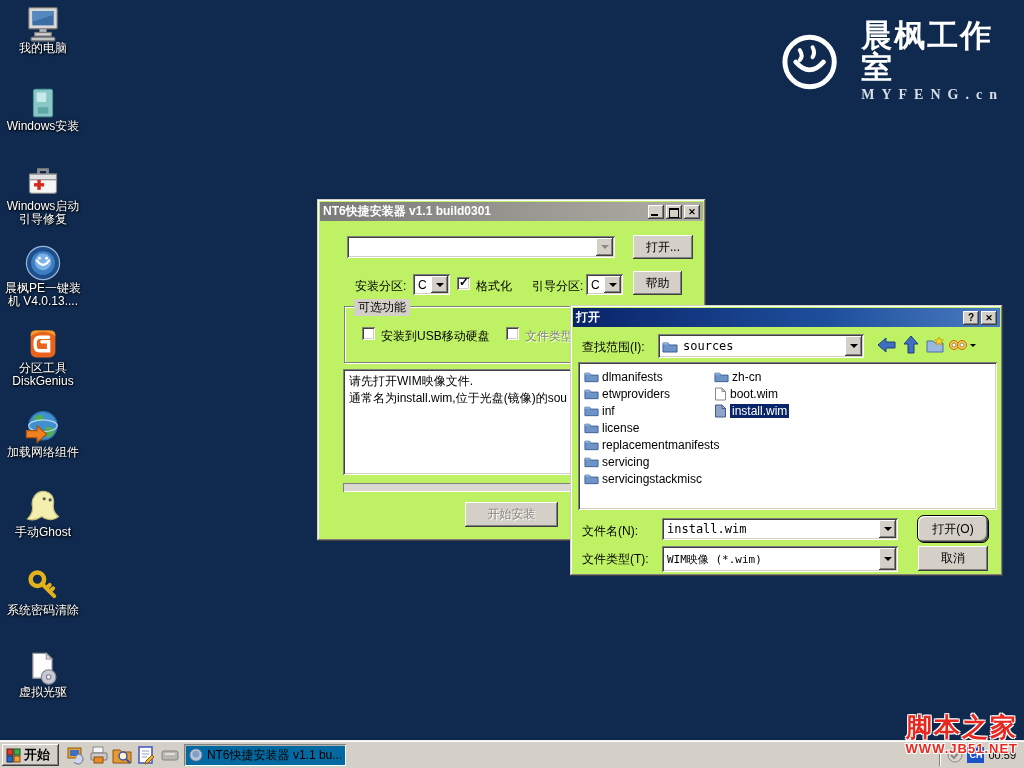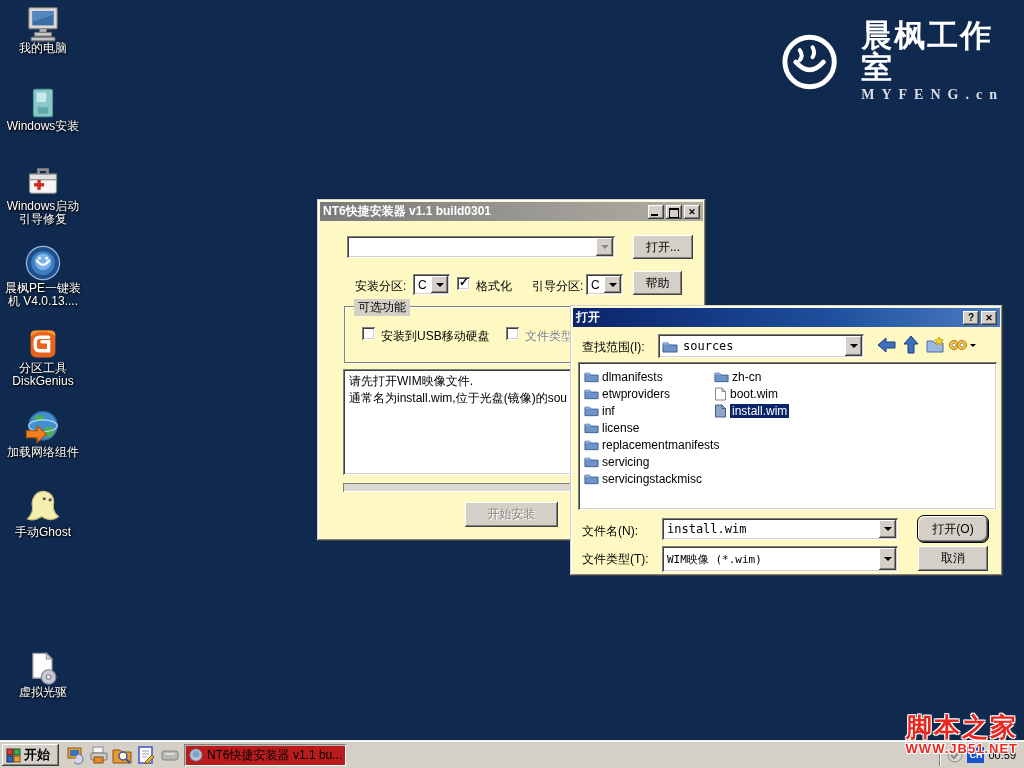--- a/index.html
+++ b/index.html
@@ -9,21 +9,21 @@
   #desktop { position:relative; width:1024px; height:768px; overflow:hidden;
     background:
       repeating-linear-gradient(115deg, rgba(140,185,235,0.05) 0px, rgba(140,185,235,0.05) 10px, rgba(0,0,0,0) 10px, rgba(0,0,0,0) 46px),
       linear-gradient(205deg, rgba(70,130,200,0) 48%, rgba(86,146,210,0.38) 70%, rgba(40,90,150,0.15) 88%),
       linear-gradient(160deg, #0c2244 0%, #102a4f 35%, #163ciel 0%, #163a66 62%, #1d4a7e 78%, #123156 100%);
     background-color:#102a4f;
   }
   .sunken { background:#ffffff;
     box-shadow: inset 1px 1px 0 #808080, inset -1px -1px 0 #ffffff, inset 2px 2px 0 #404040, inset -2px -2px 0 #d4d0c8; }
   .sunken-thin { box-shadow: inset 1px 1px 0 #808080, inset -1px -1px 0 #ffffff; }
-  .window { position:absolute; background:#fef9c3;
+  .window { position:absolute; background:#bef264;
     box-shadow: inset -1px -1px 0 #404040, inset 1px 1px 0 #d4d0c8, inset -2px -2px 0 #808080, inset 2px 2px 0 #ffffff; }
   .titlebar { position:absolute; left:3px; top:3px; right:3px; height:19px; display:flex; align-items:center;
     padding:0 3px; color:#fff; font-weight:bold; overflow:hidden; }
   .titlebar.active   { background:linear-gradient(90deg,#0a246a 0%,#1e4f9c 60%,#4a7cc2 100%); }
   .titlebar.inactive { background:linear-gradient(90deg,#7a7a7a 0%,#9a9892 55%,#b0ada5 100%); }
   .tb-btns { margin-left:auto; display:flex; gap:2px; }
   .tb-btn { width:16px; height:14px; background:#d4d0c8; position:relative;
     box-shadow: inset -1px -1px 0 #404040, inset 1px 1px 0 #ffffff, inset -2px -2px 0 #808080;
     display:flex; align-items:center; justify-content:center; color:#000; font-weight:bold; font-size:9px; }
   .g-min::after { content:""; position:absolute; left:3px; bottom:3px; width:7px; height:2px; background:#000; }
@@ -83,21 +83,21 @@
 
   .toolbtn { position:absolute; width:22px; height:22px; display:flex; align-items:center; justify-content:center; }
 
   
   #taskbar { position:absolute; left:0; bottom:0; width:1024px; height:28px; background:#d4d0c8;
     box-shadow: inset 0 1px 0 #efeee9, inset 0 2px 0 #ffffff; z-index:30; display:flex; align-items:center; }
   #startbtn { position:absolute; left:2px; top:4px; height:22px; width:57px; display:flex; align-items:center; gap:3px;
     padding-left:4px; font-weight:bold; font-size:13px; background:#d4d0c8;
     box-shadow: inset -1px -1px 0 #404040, inset 1px 1px 0 #ffffff, inset -2px -2px 0 #808080, inset 2px 2px 0 #d4d0c8; }
   .ql { position:absolute; top:5px; width:20px; height:20px; }
-  #taskbtn { position:absolute; left:184px; top:4px; width:162px; height:22px; background:#b91c1c;
+  #taskbtn { position:absolute; left:184px; top:4px; width:162px; height:22px; background:#0369a1;
     box-shadow: inset 1px 1px 0 #808080, inset -1px -1px 0 #ffffff, inset 2px 2px 0 #b8b5ae;
     display:flex; align-items:center; gap:4px; padding:0 5px; font-size:12px; }
   #taskbtn span { white-space:nowrap; overflow:hidden; }
   #tray { position:absolute; right:0; top:4px; height:22px; display:flex; align-items:center; gap:4px; padding:0 8px 0 8px;
     box-shadow: inset 1px 0 0 #808080, inset 2px 0 0 #ffffff; }
   .lang-box { width:17px; height:16px; background:#1b54c8; color:#fff; font-size:9px; font-weight:bold;
     display:flex; align-items:center; justify-content:center; }
   .clock { font-size:11px; }
 
   
@@ -195,20 +195,27 @@
 
   <div class="dicon" style="top:488px;">
     <svg width="38" height="38" viewBox="0 0 32 32">
       <path d="M18 3 C10 2 6 9 7 15 C8 20 5 24 3 26 C8 28 12 26 15 24 C20 28 26 27 29 24 C25 21 24 17 25 12 C25 7 22 4 18 3 z" fill="#f4efae" stroke="#c6bd7a"></path>
       <circle cx="17" cy="9" r="1.3" fill="#555"></circle>
       <circle cx="22" cy="10" r="1.3" fill="#555"></circle>
     </svg>
     <div class="cap">手动Ghost</div>
   </div>
 
+  <div class="dicon" style="top:568px;">
+    <svg width="36" height="36" viewBox="0 0 32 32">
+      <circle cx="11" cy="10" r="6" fill="none" stroke="#e2b218" stroke-width="4"></circle>
+      <path d="M15 14 L26 25 M22 21 l3 -3 M19 18 l3 -3" fill="none" stroke="#e2b218" stroke-width="3.5" stroke-linecap="round"></path>
+    </svg>
+    <div class="cap">系统密码清除</div>
+  </div>
 
   <div class="dicon" style="top:650px;">
     <svg width="36" height="36" viewBox="0 0 32 32">
       <path d="M7 3 h12 l5 5 v17 H7 z" fill="#fdfdfd" stroke="#9a9a9a"></path>
       <path d="M19 3 l5 5 h-5 z" fill="#d8d8d8" stroke="#9a9a9a"></path>
       <circle cx="21" cy="24" r="6.5" fill="#c9c9d4" stroke="#808090"></circle>
       <circle cx="21" cy="24" r="2" fill="#eeeef4" stroke="#808090"></circle>
     </svg>
     <div class="cap">虚拟光驱</div>
   </div>

